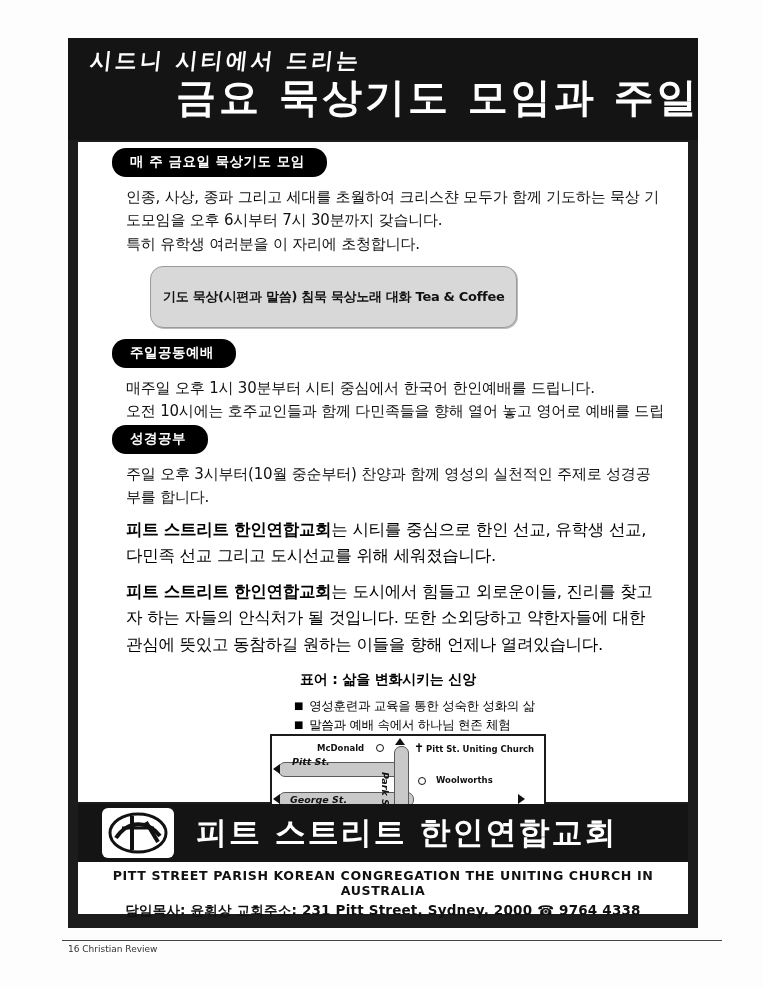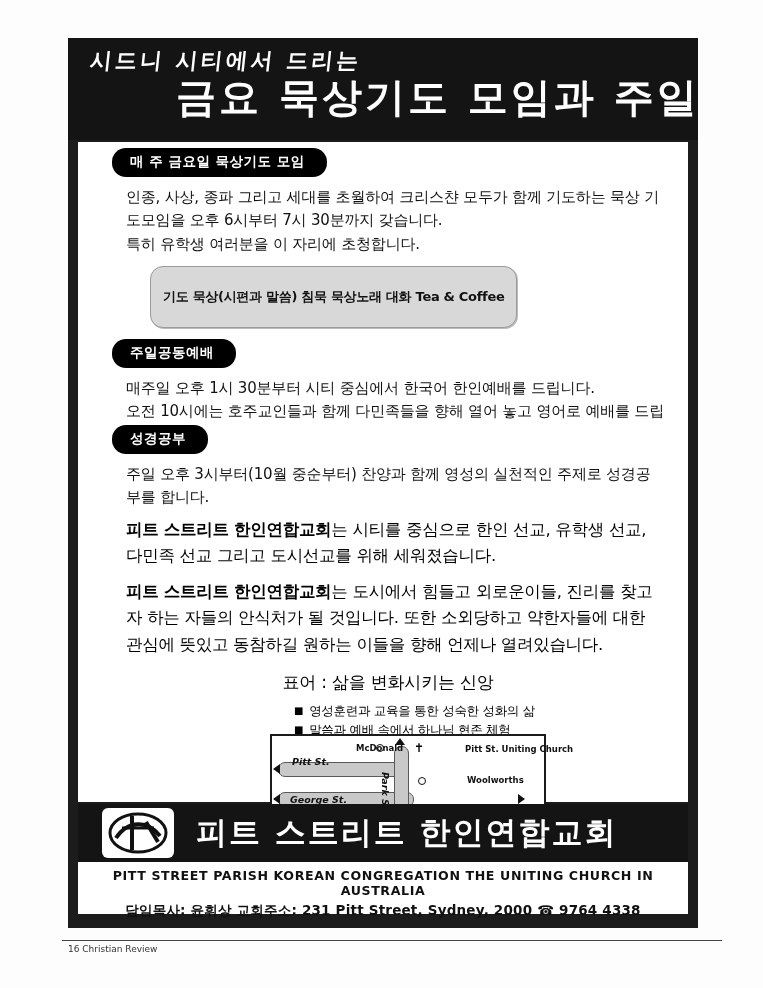--- a/index.html
+++ b/index.html
@@ -107,22 +107,22 @@
   }
   .strong-para {
     font-size: 16.5px;
     line-height: 1.6;
     margin: 0 0 0 14px;
     letter-spacing: -0.3px;
   }
   .strong-para b { font-weight: bold; }
   .slogan {
     text-align: center;
-    font-size: 17px;
-    font-weight: normal;
+    font-size: 14px;
+    font-weight: bold;
     letter-spacing: -0.2px;
     margin-top: 4px;
   }
   .slogan-list {
     margin: 8px 0 0 182px;
     font-size: 12.5px;
     line-height: 1.5;
     letter-spacing: -0.3px;
   }
   .slogan-list div::before {
@@ -154,21 +154,20 @@
     font-weight: bold;
     font-style: italic;
     color: #111;
   }
   .map-txt {
     position: absolute;
     font-size: 8.5px;
     font-weight: bold;
     color: #111;
     white-space: nowrap;
-    margin-left: 39px;
   }
   .map-o {
     position: absolute;
     width: 6px; height: 6px;
     border: 1.4px solid #111;
     border-radius: 50%;
   }
   .arrow-up {
     position: absolute;
     width: 0; height: 0;
@@ -324,21 +323,21 @@
         <div class="road-label" style="left:18px; top:58px;">George St.</div>
         <div class="road-label" style="left:119px; top:36px; transform:rotate(90deg); transform-origin:left top;">Park St.</div>
 
         <div class="map-txt" style="left:45px; top:7px;">McDonald</div>
         <div class="map-o" style="left:104px; top:8px;"></div>
 
         <div style="position:absolute; left:142px; top:5px; font-size:12px; font-weight:bold;">✝</div>
         <div class="map-txt" style="left:154px; top:8px;">Pitt St. Uniting Church</div>
 
         <div class="map-o" style="left:146px; top:41px;"></div>
-        <div class="map-txt" style="left:156px; top:39px;">Woolworths</div>
+        <div class="map-txt" style="left:164px; top:39px;">Woolworths</div>
 
         <div class="map-o" style="left:98px; top:72px;"></div>
         <div class="map-txt" style="left:76px; top:70px;">QVB</div>
 
         <div class="map-o" style="left:146px; top:72px;"></div>
         <div class="map-txt" style="left:156px; top:70px;">Town Hall</div>
 
         <div class="arrow-up" style="left:123px; top:2px;"></div>
         <div class="arrow-left" style="left:1px; top:28px;"></div>
         <div class="arrow-left" style="left:1px; top:58px;"></div>

